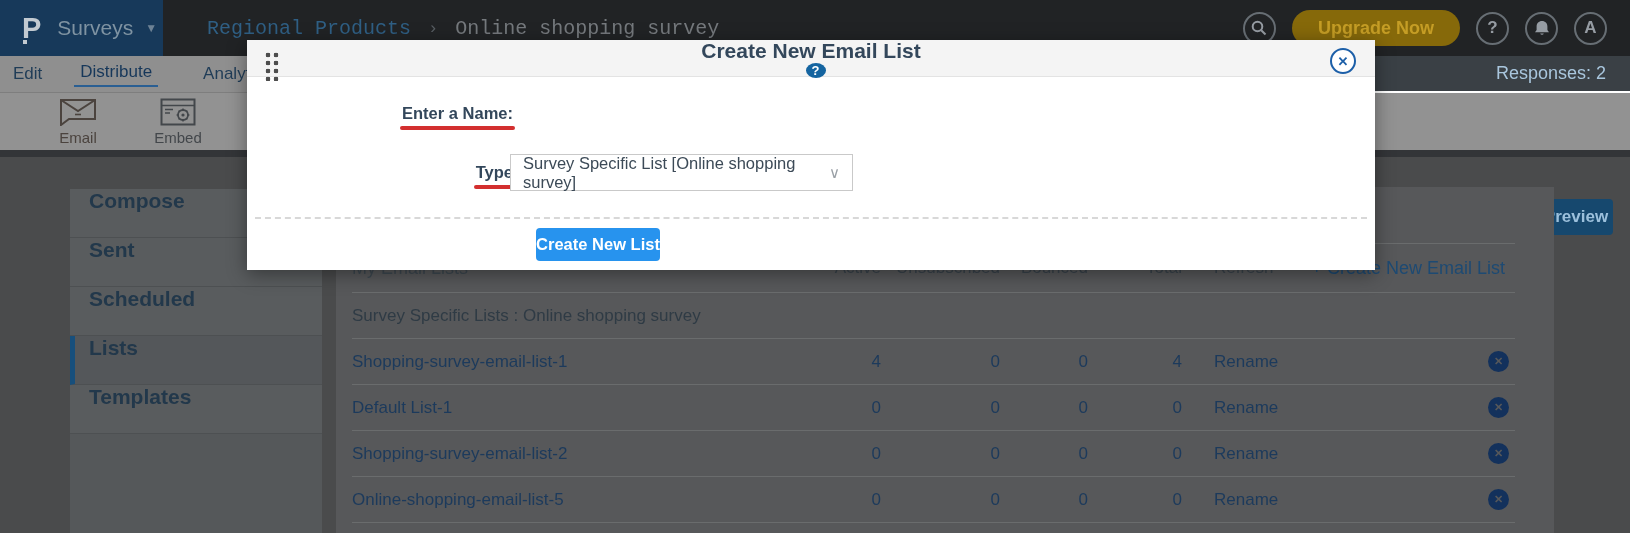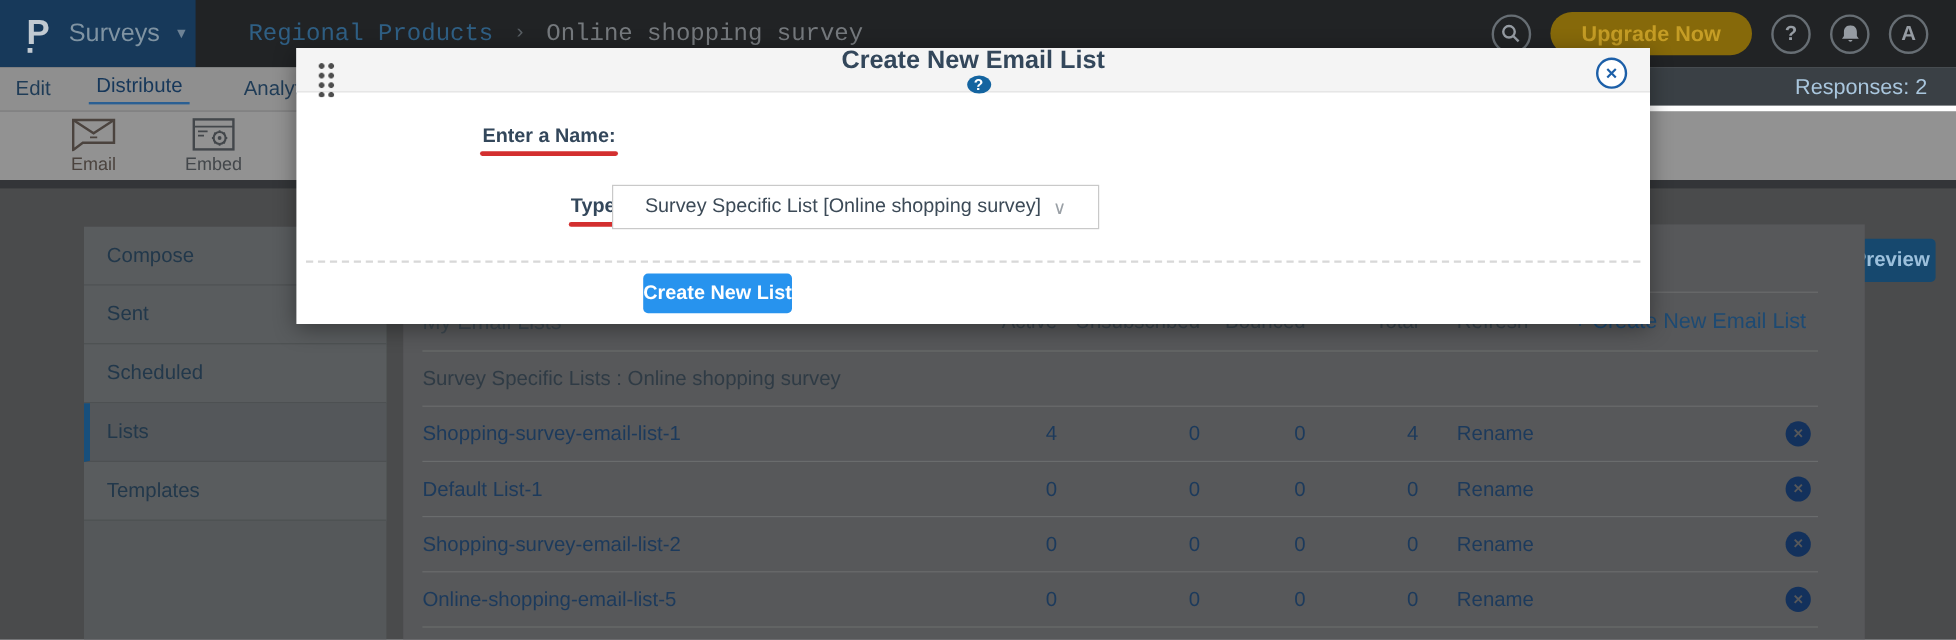--- a/index.html
+++ b/index.html
@@ -20,36 +20,36 @@
   .nav-right { margin-left:auto; display:flex; align-items:center; gap:16px; padding-right:23px; }
   .navcircle { width:33px; height:33px; border:2px solid #676e74; border-radius:50%; color:#969ca3; display:flex; align-items:center; justify-content:center; font-size:17px; font-weight:bold; cursor:pointer; flex:0 0 auto; }
   .upgrade-btn { height:36px; padding:0 26px; border-radius:18px; background:#86690a; color:#c59d25; font-weight:bold; font-size:18px; display:flex; align-items:center; cursor:pointer; }
 
   
   .tabsrow { position:absolute; left:0; top:56px; width:1630px; height:37px; background:#8f8f8f; border-bottom:1px solid #7e7e7e; display:flex; align-items:center; font-size:17px; color:#1f3c57; }
   .tab { margin-left:38px; cursor:pointer; }
   .tab.first { margin-left:13px; }
   .tab.third { margin-left:45px; }
   .tab.active { border-bottom:2px solid #2a5f93; padding:0 6px 3px 6px; margin-left:32px; color:#16375a; }
-  .responses-box { position:absolute; right:0; top:0; width:260px; height:37px; background:#3a4045; border-bottom:5px solid #ffffff; display:flex; align-items:center; justify-content:flex-end; padding-right:24px; color:#a9c6dd; font-size:18px; }
+  .responses-box { position:absolute; right:0; top:0; width:260px; height:37px; background:#3a4045; border-bottom:2px solid #ffffff; display:flex; align-items:center; justify-content:flex-end; padding-right:24px; color:#a9c6dd; font-size:18px; }
 
   
   .toolbar { position:absolute; left:0; top:93px; width:1630px; height:57px; background:#929292; }
   .tools { position:absolute; left:43px; top:5px; display:flex; gap:30px; }
   .tool { width:70px; display:flex; flex-direction:column; align-items:center; cursor:pointer; }
   .tool-label { font-size:15px; margin-top:3px; }
   .tool-email .tool-label { color:#4b433e; }
   .tool-embed .tool-label { color:#43474b; }
   .shadowstrip { position:absolute; left:0; top:150px; width:1630px; height:7px; background:#333538; }
   .urlbox { position:absolute; left:1240px; top:107px; width:258px; height:33px; background:#969696; border:1px solid #787878; display:flex; align-items:center; justify-content:flex-end; gap:10px; padding:0 10px; color:#33383c; font-size:17px; cursor:text; }
   .preview-btn { position:absolute; left:1509px; top:106px; width:104px; height:36px; background:#16486e; border-radius:4px; color:#9cc0dc; font-size:17px; font-weight:bold; display:flex; align-items:center; justify-content:center; gap:9px; cursor:pointer; }
 
   
   .sidebar { position:absolute; left:70px; top:189px; width:252px; height:344px; background:#55585a; }
-  .side-item { height:49px; display:flex; align-items:center; padding-left:19px; font-size:17px; color:#22384b; background:#595c5e; border-bottom:1px solid #4d5052; cursor:pointer; }
+  .side-item { height:49px; display:flex; padding-left:19px; font-size:21px; color:#22384b; background:#595c5e; border-bottom:1px solid #4d5052; cursor:pointer;font-weight:bold; }
   .side-item.active { background:#54575a; border-left:5px solid #174f7c; padding-left:14px; }
 
   
   .panel { position:absolute; left:336px; top:187px; width:1218px; height:346px; background:#57585a; }
   .tbl { position:absolute; left:16px; top:56px; width:1163px; }
   .grid { display:grid; grid-template-columns:419px 110px 119px 88px 94px 300px 33px; align-items:center; }
   .tbl-header { height:50px; border-top:1px solid #6a6c6d; border-bottom:1px solid #6a6c6d; position:relative; font-size:17px; color:#39434b; }
   .tbl-header .col { text-align:right; }
   .tbl-header .col.c6 { text-align:left; padding-left:32px; }
   .tbl-title { font-size:18px; color:#3d4850; }
@@ -66,21 +66,21 @@
   .modal { position:absolute; left:247px; top:40px; width:1128px; height:230px; background:#ffffff; box-shadow:0 4px 18px rgba(0,0,0,0.4); }
   .modal-head { height:37px; background:#f4f4f4; border-bottom:1px solid #e3e3e3; display:flex; align-items:center; justify-content:center;flex-direction:column; }
   .modal-title { font-size:21px; font-weight:bold; color:#33475b; }
   .help-circle { display:inline-flex; width:20px; height:20px; border-radius:50%; background:#1464a0; color:#ffffff; font-size:13px; font-weight:bold; align-items:center; justify-content:center; margin-left:9px; vertical-align:middle; cursor:pointer; }
   .drag-handle { position:absolute; left:17px; top:11px; width:15px; height:30px; cursor:move;
     background-image:radial-gradient(circle, #4d4d4d 2.1px, transparent 2.6px); background-size:8px 8px; }
   .modal-close { position:absolute; right:19px; top:8px; width:26px; height:26px; border:2px solid #1c5fa8; border-radius:50%; color:#1c5fa8; font-size:13px; font-weight:bold; display:flex; align-items:center; justify-content:center; cursor:pointer; background:#fff; }
   .f-label { position:absolute; right:862px; font-weight:bold; font-size:16.5px; color:#33475b; white-space:nowrap; }
   .f-label::after { content:""; position:absolute; left:-2px; right:-2px; bottom:-7px; height:4px; background:#d32f2f; border-radius:2px; }
   .name-input { position:absolute; left:263px; top:56px; width:725px; height:37px; border:1px solid #c9c9c9; font-size:17px; color:#3c4a57; padding:0 12px; font-family:"Liberation Sans", sans-serif; outline:none; background:#fff; }
-  .type-select { position:absolute; left:263px; top:114px; width:406px; height:37px; border:1px solid #c9c9c9; font-size:16.5px; color:#3c4a57; padding:0 12px; display:flex; align-items:center; justify-content:center; cursor:pointer; background:#fff; }
+  .type-select { position:absolute; left:263px; top:114px; width:343px; height:37px; border:1px solid #c9c9c9; font-size:16.5px; color:#3c4a57; padding:0 12px; display:flex; align-items:center; justify-content:space-between; cursor:pointer; background:#fff; }
   .chevron { color:#9aa0a6; font-size:15px; margin-left:10px; }
   .dashed-sep { position:absolute; left:8px; right:8px; top:177px; border-top:2px dashed #d8d8d8; }
   .create-btn { position:absolute; left:289px; top:188px; width:124px; height:33px; background:#2793ee; border:none; border-radius:4px; color:#ffffff; font-size:16.5px; font-weight:bold; cursor:pointer; font-family:"Liberation Sans", sans-serif; }
 </style>
 </head>
 <body>
 
 <div class="screen">
 
   <div class="topnav">

